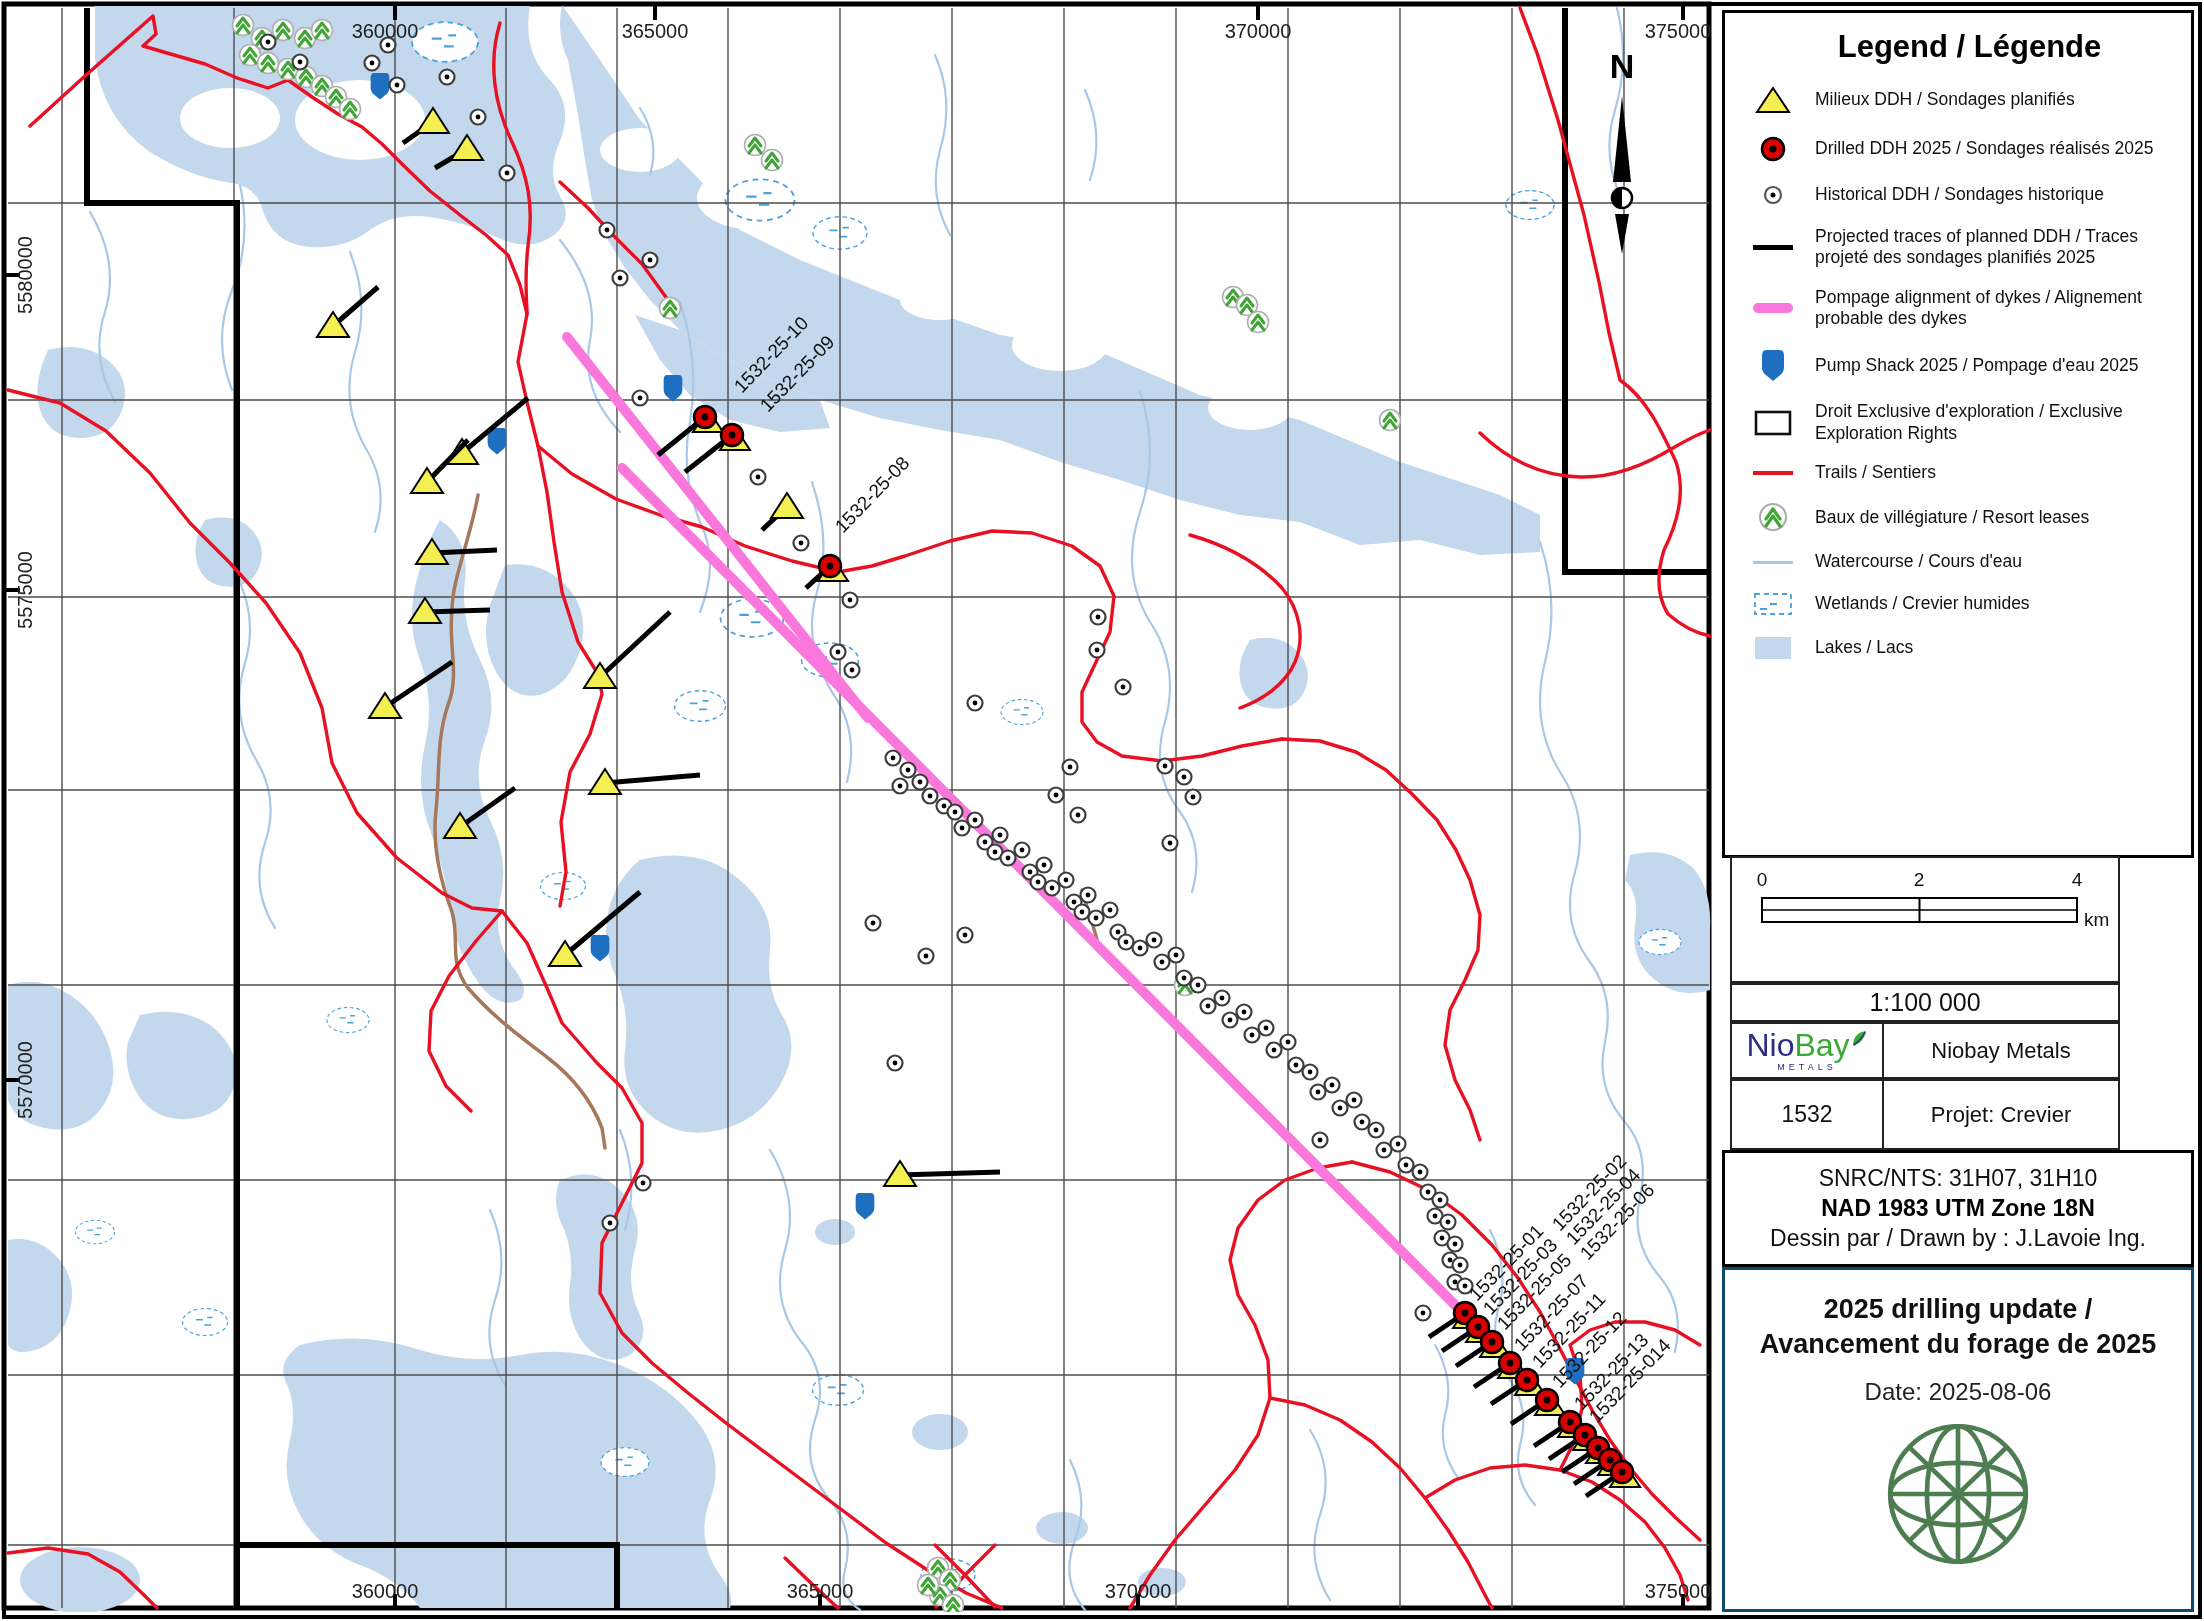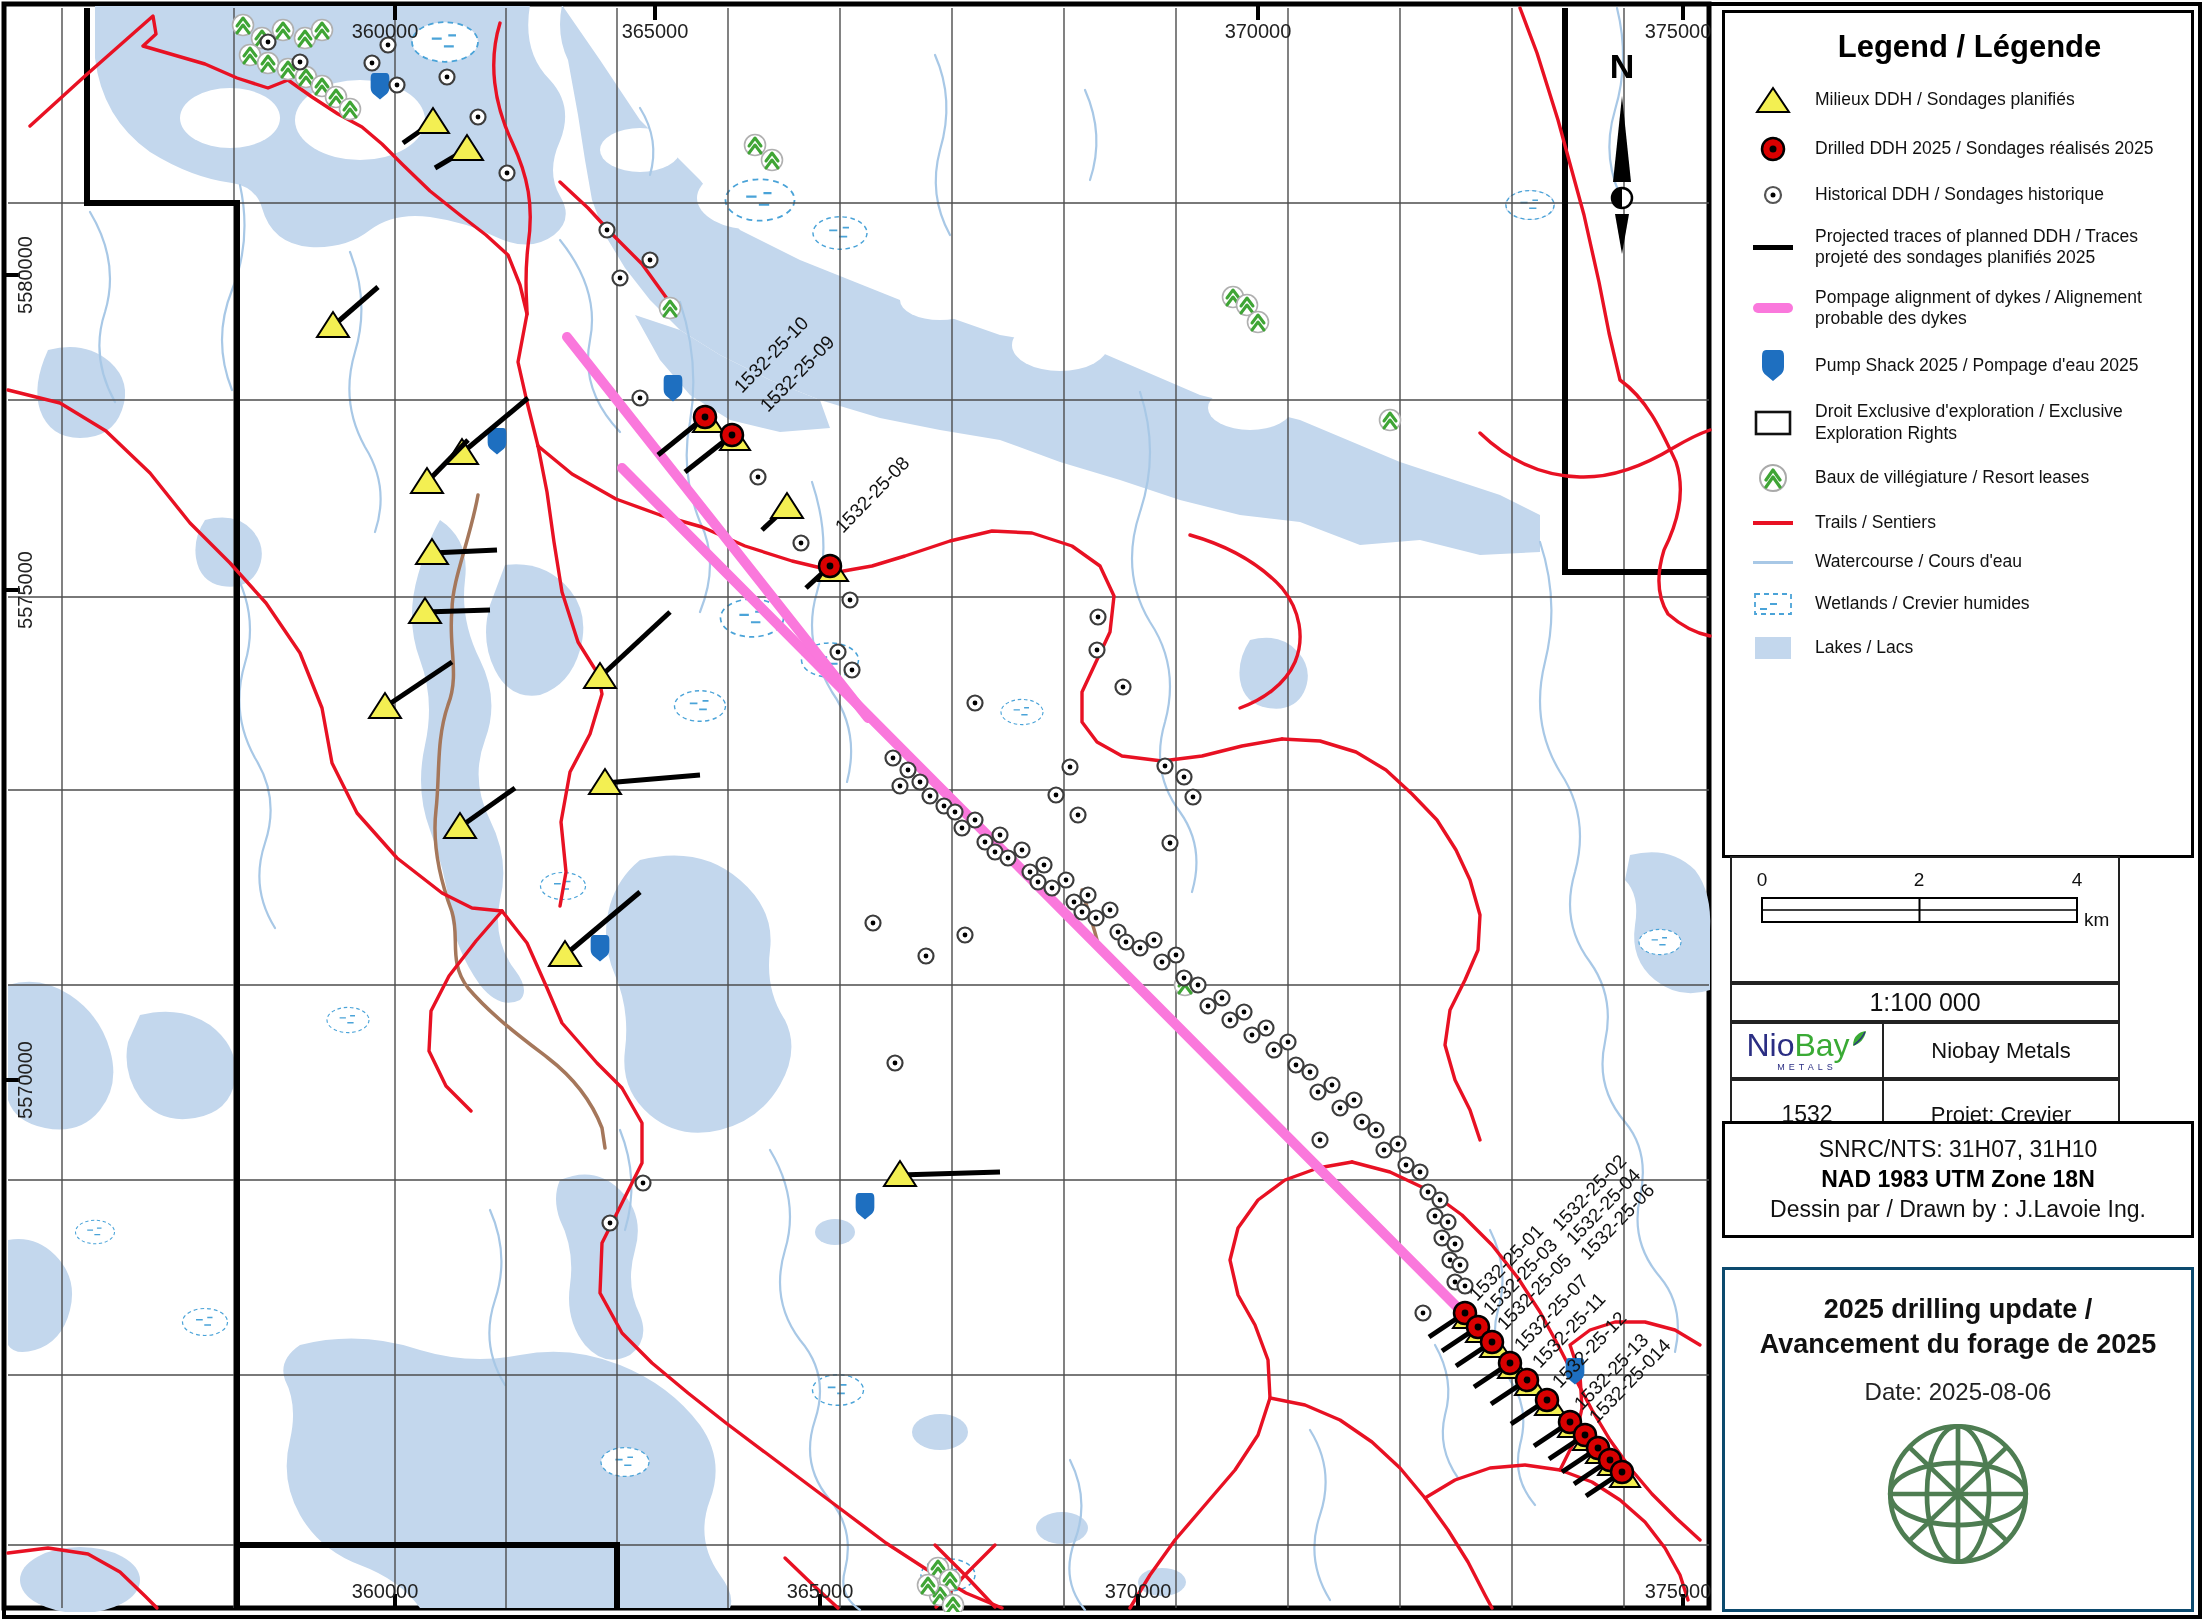--- a/index.html
+++ b/index.html
@@ -20,21 +20,21 @@
   .ratio-box{left:17px;top:977px;width:390px;height:39px;border:2px solid #222;
              display:flex;align-items:center;justify-content:center;font-size:25px;color:#111;}
   .logo-row{left:17px;top:1016px;width:390px;height:57px;border:2px solid #222;display:flex;}
   .proj-row{left:17px;top:1073px;width:390px;height:71px;border:2px solid #222;display:flex;justify-content:center;}
   .cell-l{width:150px;border-right:2px solid #222;display:flex;align-items:center;justify-content:center;flex-direction:column;}
   .cell-r{flex:1;display:flex;align-items:center;justify-content:center;font-size:22px;color:#111;}
   .logo-line{font-size:32px;font-weight:normal;line-height:1;display:flex;align-items:flex-start;}
   .logo-nio{color:#2b2e83;}
   .logo-bay{color:#3aaa35;}
   .logo-metals{font-size:9px;letter-spacing:4px;color:#2b2e83;margin-top:1px;}
-  .snrc-box{left:9px;top:1115px;width:472px;height:117px;border:3px solid #000;
+  .snrc-box{left:9px;top:1144px;width:472px;height:117px;border:3px solid #000;
             display:flex;flex-direction:column;align-items:center;justify-content:center;gap:3px;}
   .snrc-box .l1,.snrc-box .l3{font-size:23px;color:#111;}
   .snrc-box .l2{font-size:23px;font-weight:bold;color:#000;}
   .title-box{left:9px;top:1261px;width:472px;height:345px;border:3px solid #0c4a6e;text-align:center;}
   .map-title{font-size:27px;font-weight:bold;color:#111;margin-top:22px;line-height:1.3;}
   .map-date{font-size:24px;color:#222;margin-top:16px;}
   .ios-logo{margin-top:8px;}
   .ios-text{font-size:37px;margin-top:2px;}
   .ios-bold{font-weight:bold;color:#3e6a41;}
   .ios-rest{color:#72996f;}
@@ -942,35 +942,35 @@
         <span class="legend-icon">
           <svg width="40" height="28">
               <rect x="3" y="3" width="34" height="22" fill="#fff" stroke="#111" stroke-width="2.6"></rect>
             </svg>
         </span>
         <span class="legend-label">Droit Exclusive d'exploration / Exclusive Exploration Rights</span>
       </div>
 
       <div class="legend-row">
         <span class="legend-icon">
+          <svg width="44" height="10">
+              <rect x="2" y="3" width="40" height="4" fill="#e81123"></rect>
+            </svg>
+        </span>
+        <span class="legend-label">Trails / Sentiers</span>
+      </div>
+
+      <div class="legend-row">
+        <span class="legend-icon">
           <svg width="32" height="32" viewBox="-16 -16 32 32">
               <circle r="13" fill="#fff" stroke="#aaa" stroke-width="2"></circle>
               <path d="M-7,2 L0,-8 L7,2 M-7,9 L0,-1 L7,9" stroke="#3fa535" stroke-width="3.2" fill="none" stroke-linecap="round" stroke-linejoin="round"></path>
             </svg>
         </span>
         <span class="legend-label">Baux de villégiature / Resort leases</span>
-      </div>
-
-      <div class="legend-row">
-        <span class="legend-icon">
-          <svg width="44" height="10">
-              <rect x="2" y="3" width="40" height="4" fill="#e81123"></rect>
-            </svg>
-        </span>
-        <span class="legend-label">Trails / Sentiers</span>
       </div>
 
       <div class="legend-row">
         <span class="legend-icon">
           <svg width="44" height="8">
               <rect x="2" y="3" width="40" height="3" fill="#a8c8e6"></rect>
             </svg>
         </span>
         <span class="legend-label">Watercourse / Cours d'eau</span>
       </div>

